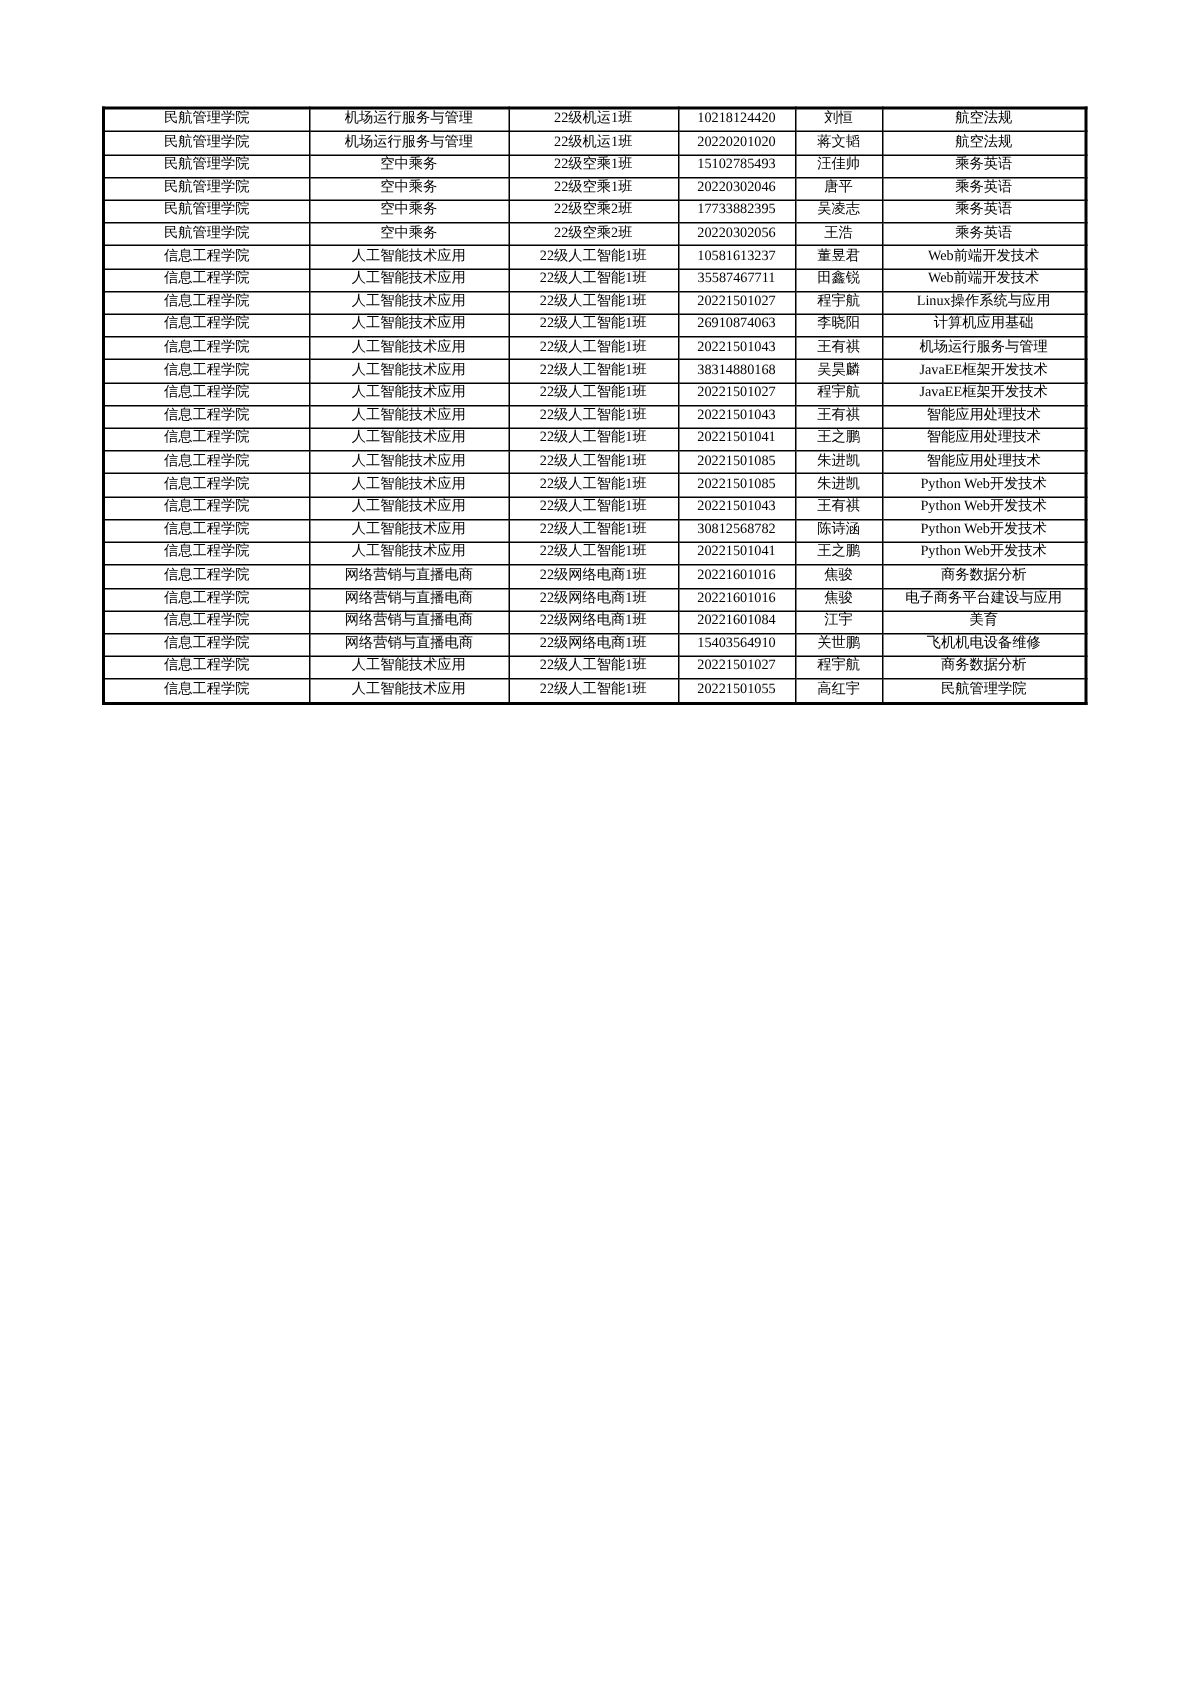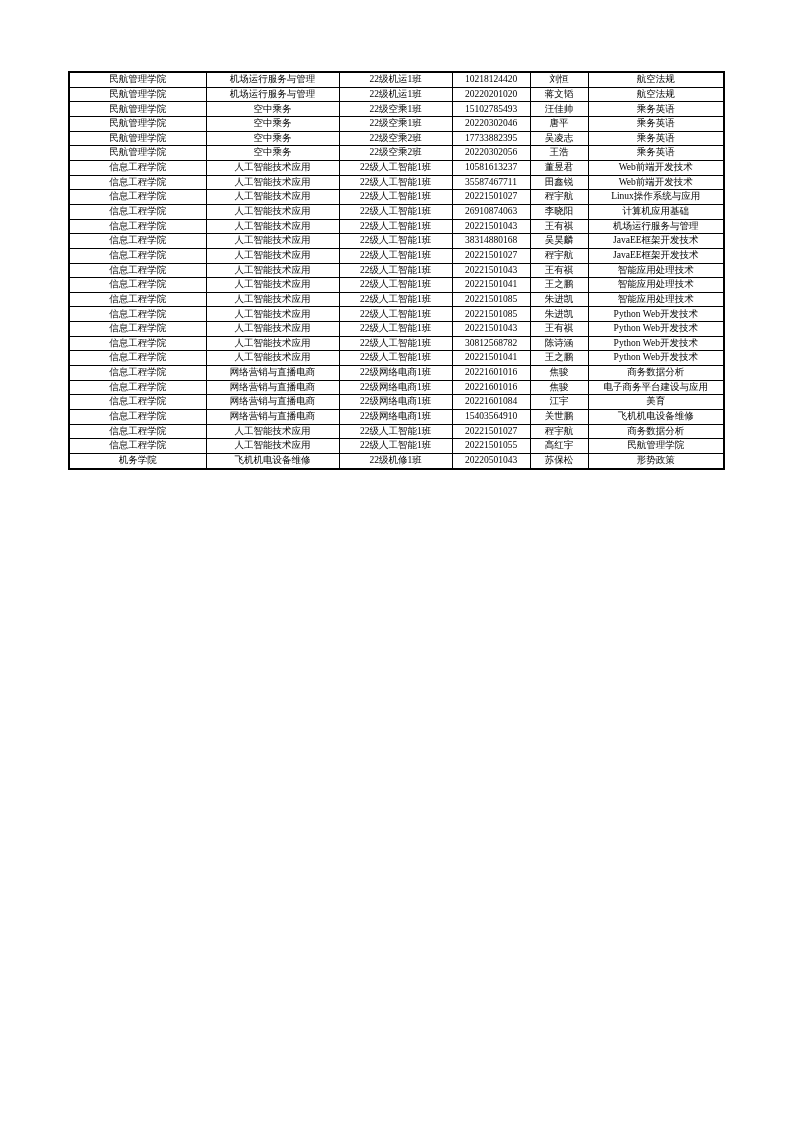--- a/index.html
+++ b/index.html
@@ -262,23 +262,15 @@
           <td>商务数据分析</td>
         </tr>
         <tr>
           <td>信息工程学院</td>
           <td>人工智能技术应用</td>
           <td>22级人工智能1班</td>
           <td>20221501055</td>
           <td>高红宇</td>
           <td>民航管理学院</td>
         </tr>
-        <tr>
-          <td>机务学院</td>
-          <td>飞机机电设备维修</td>
-          <td>22级机修1班</td>
-          <td>20220501043</td>
-          <td>苏保松</td>
-          <td>形势政策</td>
-        </tr>
       </tbody>
   </table>
 </div>
 
 </body></html>

